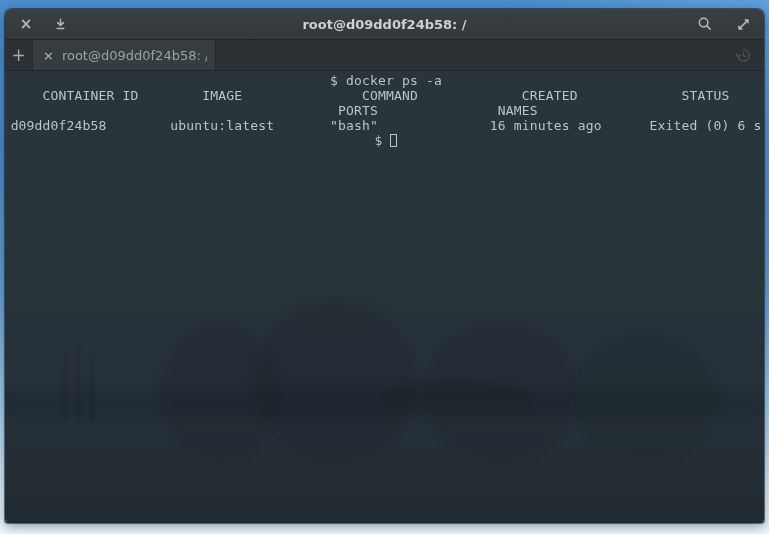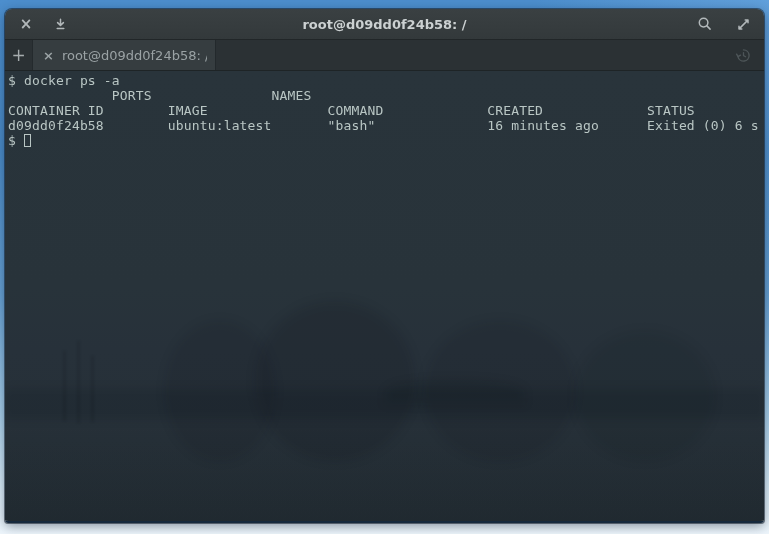--- a/index.html
+++ b/index.html
@@ -69,21 +69,21 @@
   
   .terminal {
     flex:1; position:relative;
     background:linear-gradient(180deg, #29343b 0%, #28333a 48%, #27313a 62%, #252f36 100%);
     padding:2px 0 0 3px;
     overflow:hidden;
   }
   .tline {
     font-family:"DejaVu Sans Mono", monospace;
     font-size:13px; letter-spacing:0.16px; line-height:15px;
-    color:#b9c6c4; white-space:pre; position:relative; z-index:2;
+    color:#b9c6c4; white-space:pre; position:relative; z-index:2;text-align:center;
   }
   .cursor {
     display:inline-block; width:7px; height:13px;
     border:1px solid #b9c6c4; vertical-align:-2px;
   }
 
   
   .overlay { position:absolute; inset:0; pointer-events:none; z-index:1; }
   .blob { position:absolute; border-radius:50%; filter:blur(5px); background:rgba(5,10,16,0.10); }
   .b1 { left:160px; top:250px; width:110px; height:140px; }
@@ -178,20 +178,20 @@
         <div class="blob b1"></div>
           <div class="blob b2"></div>
         <div class="blob b3"></div>
           <div class="blob b4"></div>
         <div class="hill"></div>
         <div class="band"></div>
         <div class="bottom-shade"></div>
       </div>
 
       <div class="tline">$ docker ps -a</div>
+      <div class="tline">CONTAINER ID        IMAGE               COMMAND             CREATED             STATUS</div>
       <div class="tline">             PORTS               NAMES</div>
-      <div class="tline">CONTAINER ID        IMAGE               COMMAND             CREATED             STATUS</div>
       <div class="tline">d09dd0f24b58        ubuntu:latest       "bash"              16 minutes ago      Exited (0) 6 s</div>
       <div class="tline"><span>$ </span><span class="cursor"></span></div>
     </div>
 
   </div>
 </div>
 
 </body></html>

